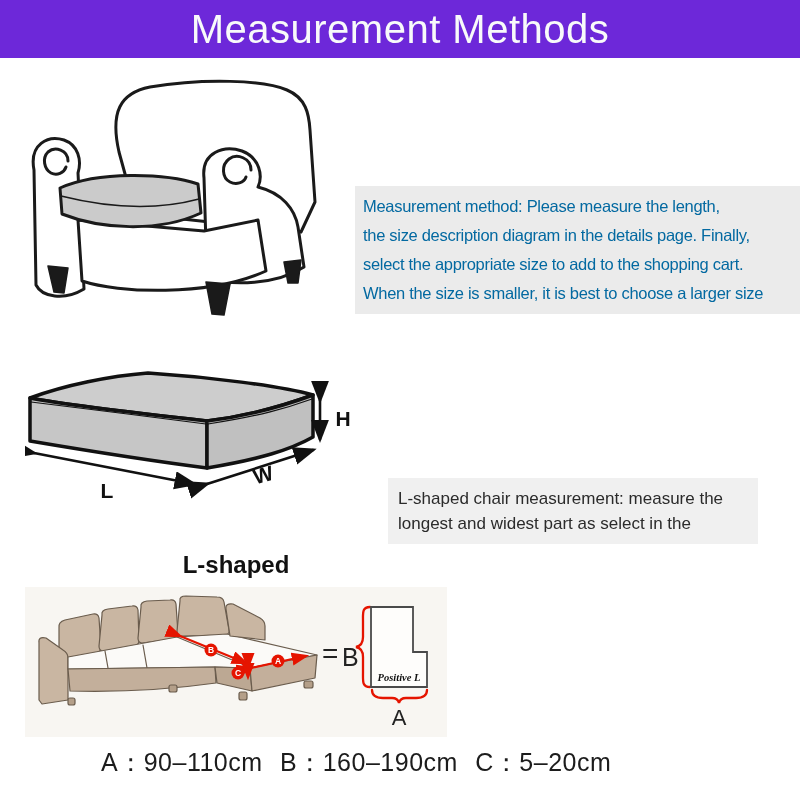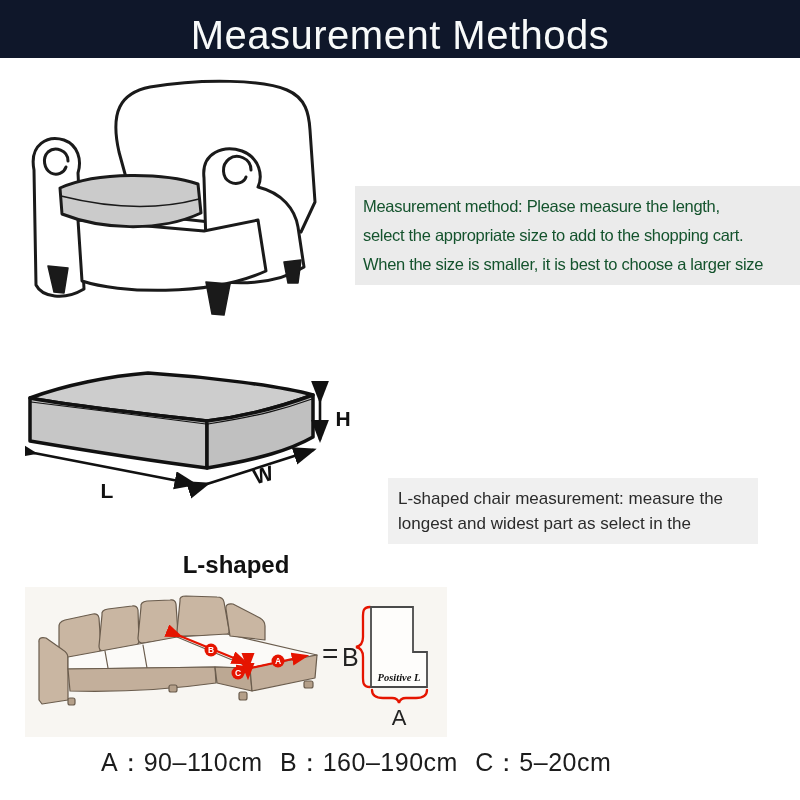--- a/index.html
+++ b/index.html
@@ -1,26 +1,26 @@
 <!DOCTYPE html>
 <html><head>
 <meta charset="utf-8">
 <style>
   html,body{margin:0;padding:0;}
   body{width:800px;height:800px;background:#fff;font-family:"Liberation Sans",sans-serif;position:relative;overflow:hidden;}
   .stage{position:absolute;inset:0;width:800px;height:800px;}
 
-  .header{position:absolute;left:0;top:0;width:800px;height:58px;background:#0f172a;
-          display:flex;align-items:flex-end;justify-content:center;}
+  .header{position:absolute;left:0;top:0;width:800px;height:58px;background:#6d28d9;
+          display:flex;align-items:center;justify-content:center;}
   .header .title{color:#f8fafa;font-size:40px;letter-spacing:.5px;font-family:"Liberation Sans",sans-serif;}
 
   .armchair{position:absolute;left:8px;top:70px;}
 
   .textblock1{position:absolute;left:355px;top:186px;width:445px;box-sizing:border-box;
-              background:#ebebeb;padding:6px 8px;color:#14532d;
+              background:#ebebeb;padding:6px 8px;color:#0369a1;
               font-family:"Liberation Sans",sans-serif;font-size:16.5px;letter-spacing:-0.3px;line-height:29px;}
   .textblock1 .ln{white-space:nowrap;}
 
   .cushion{position:absolute;left:25px;top:358px;}
 
   .textblock2{position:absolute;left:388px;top:478px;width:370px;box-sizing:border-box;
               background:#f0f0f0;padding:8px 10px;color:#2b2b2b;
               font-size:17px;line-height:25px;}
   .textblock2 .ln{white-space:nowrap;}
 
@@ -55,20 +55,21 @@
       <path fill="#cbcbcb" d="M52,118 C90,101 157,103 190,114 L193,143 C150,163 92,159 54,144 Z"></path>
       <path fill="none" stroke-width="1.6" d="M53,126 C105,139 150,140 191,129"></path>
       <path fill="#1a1a1a" stroke-width="1.5" d="M40,196 L60,198 L56,223 L46,222 Z"></path>
       <path fill="#1a1a1a" stroke-width="1.5" d="M198,212 L222,214 L216,245 L204,244 Z"></path>
       <path fill="#1a1a1a" stroke-width="1.5" d="M276,192 L293,190 L290,213 L280,213 Z"></path>
     </g>
   </svg>
 
   <div class="textblock1">
     <div class="ln">Measurement method: Please measure the length,</div>
+    <div class="ln">the size description diagram in the details page. Finally,</div>
     <div class="ln">select the appropriate size to add to the shopping cart.</div>
     <div class="ln">When the size is smaller, it is best to choose a larger size</div>
   </div>
 
   <svg class="cushion" width="335" height="150" viewBox="0 0 335 150">
     <defs>
       <marker id="arrb" markerWidth="9" markerHeight="8" refX="7.5" refY="3.5" orient="auto">
         <path d="M0,0 L9,3.5 L0,7 Z" fill="#111"></path>
       </marker>
     </defs>

